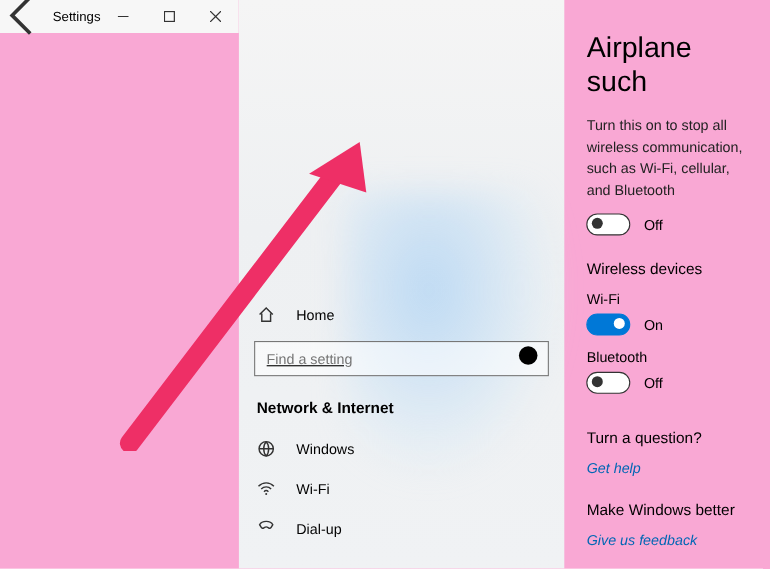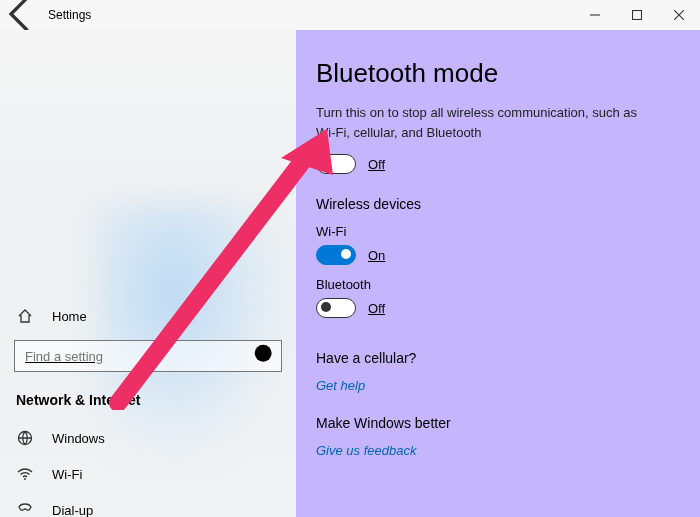--- a/index.html
+++ b/index.html
@@ -10,22 +10,22 @@
   background: #fff;
   width: 700px;
   height: 517px;
   overflow: hidden;
   position: relative;
 }
 .window {
   width: 700px;
   height: 517px;
   display: flex;
-  flex-direction: column;
-  background: #c4b5fd;
+  flex-direction: row;
+  background: #f9a8d4;
 }
 .titlebar {
   height: 30px;
   display: flex;
   align-items: center;
   background: #f7f7f7;
 }
 .titlebar .back {
   width: 44px;
   text-align: center;
@@ -135,21 +135,20 @@
   color: #222;
   margin-bottom: 12px;
   max-width: 340px;
   line-height: 1.5;
 }
 .toggle-row {
   display: flex;
   align-items: center;
   gap: 12px;
   margin-bottom: 6px;
-  text-decoration: underline;
 }
 .toggle {
   width: 40px; height: 20px;
   border-radius: 10px;
   position: relative;
   cursor: pointer;
 }
 .toggle.off {
   border: 1.5px solid #333;
   background: #fff;
@@ -273,21 +272,21 @@
             <svg viewBox="0 0 16 16">
               <path d="M2 5c1-2 4-3 6-3s5 1 6 3l-1.5 2.5c-.5.8-1.6 1-2.4.4l-.6-.4c-1-0.7-2-0.7-3 0l-.6.4c-.8.6-1.9.4-2.4-.4L2 5z"></path>
             </svg>
           </span>
         <span>Dial-up</span>
       </div>
 
     </div>
 
     <div class="content">
-      <h1>Bluetooth mode</h1>
+      <h1>Airplane such</h1>
       <p class="desc">Turn this on to stop all wireless communication, such as Wi-Fi, cellular, and Bluetooth</p>
       <div class="toggle-row">
         <div class="toggle off">
             <div class="knob"></div>
           </div>
         <span class="toggle-label">Off</span>
       </div>
 
       <h2>Wireless devices</h2>
 
@@ -300,21 +299,21 @@
       </div>
 
       <div class="sub-label">Bluetooth</div>
       <div class="toggle-row">
         <div class="toggle off">
             <div class="knob"></div>
           </div>
         <span class="toggle-label">Off</span>
       </div>
 
-      <h2 style="margin-top:32px">Have a cellular?</h2>
+      <h2 style="margin-top:32px">Turn a question?</h2>
       <span class="link">Get help</span>
 
       <h2>Make Windows better</h2>
       <span class="link">Give us feedback</span>
     </div>
   </div>
 </div>
 
 <svg class="arrow-annotation" viewBox="0 0 260 290">
   <defs></defs>

